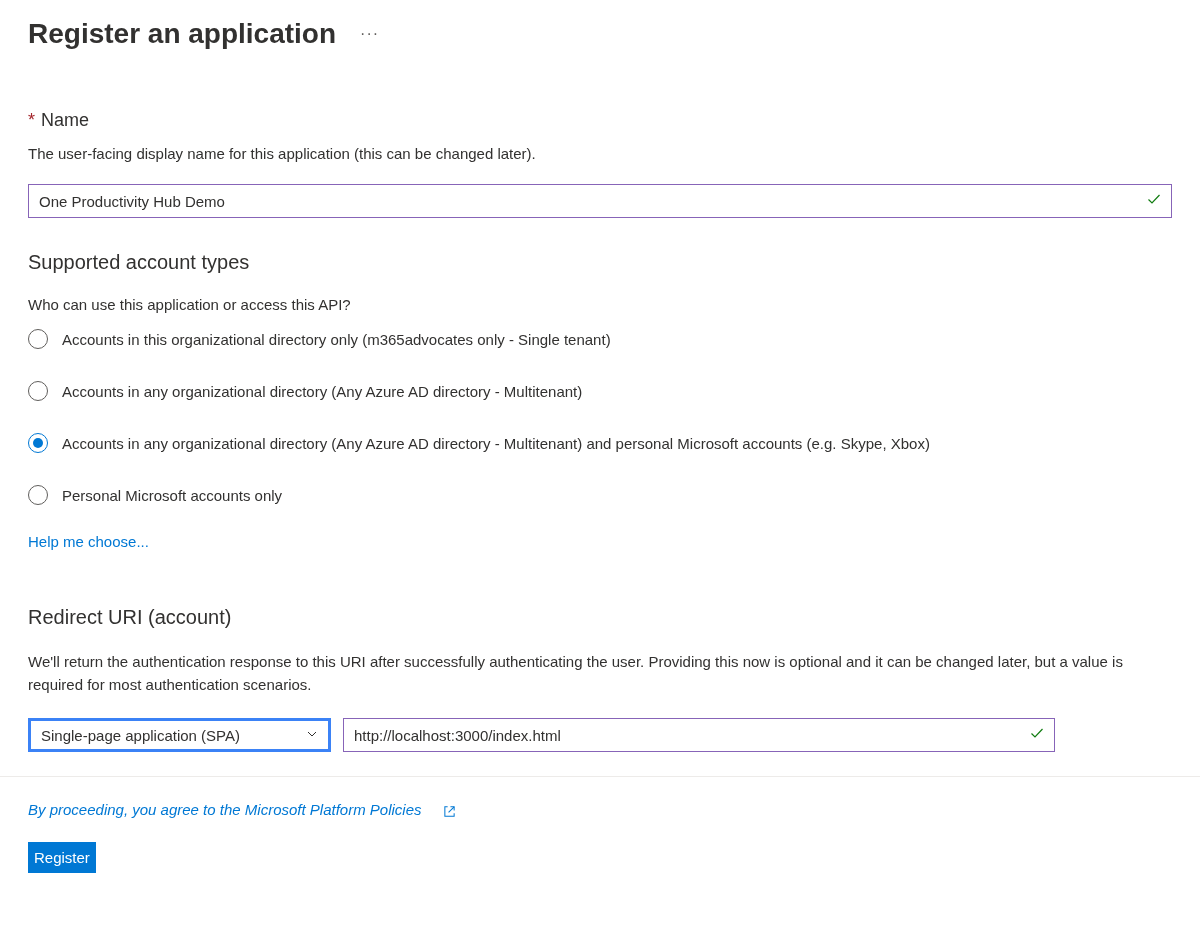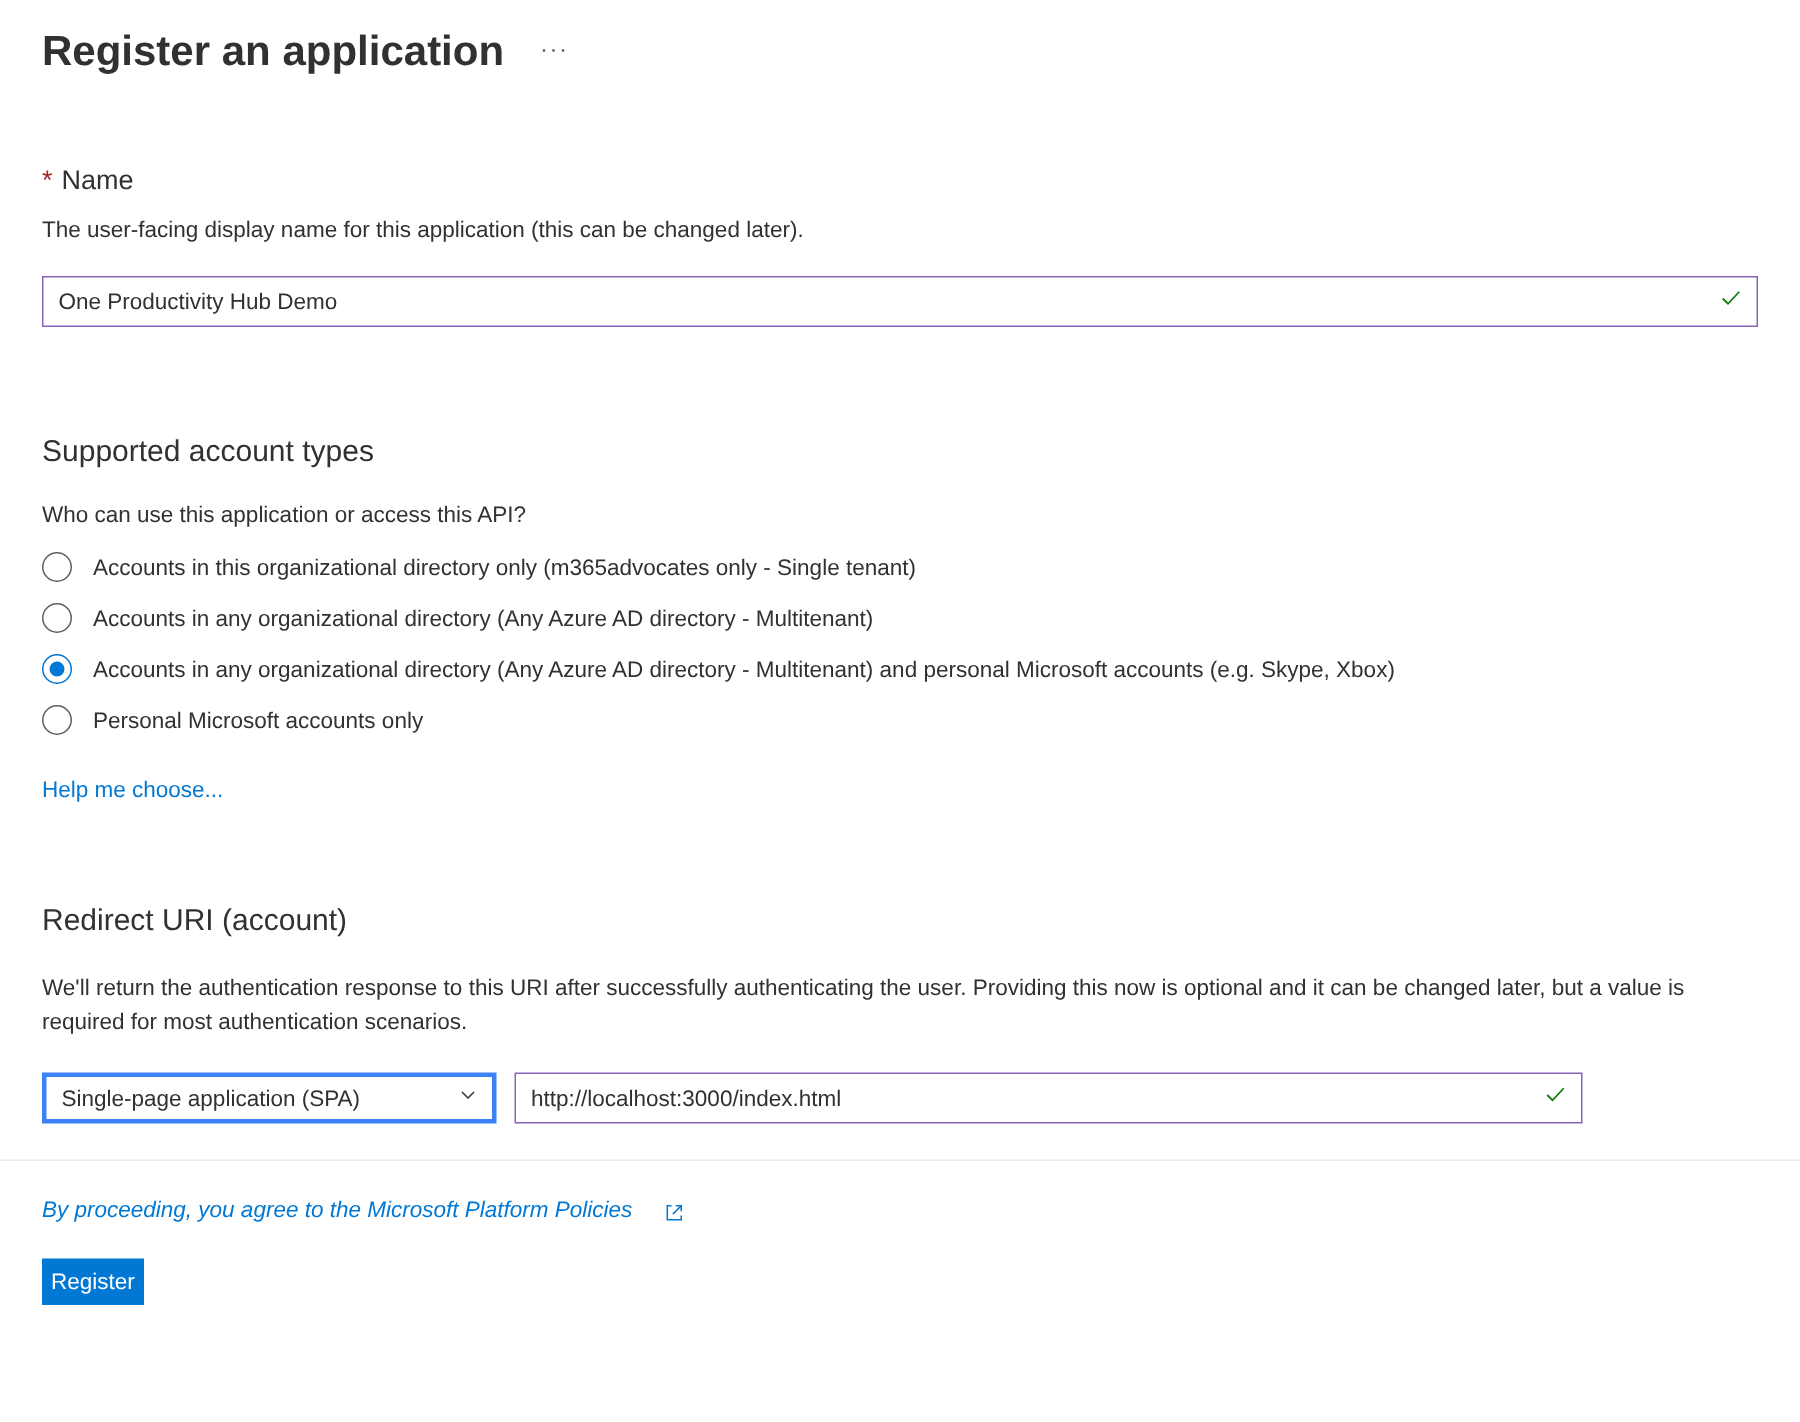--- a/index.html
+++ b/index.html
@@ -11,35 +11,35 @@
     width: 1200px;
   }
   .header-row { display: flex; align-items: center; gap: 24px; margin-bottom: 60px; }
   .page-title { font-size: 28px; font-weight: 600; color: #323130; }
   .more-icon { color: #605e5c; font-size: 16px; letter-spacing: 1px; cursor: pointer; }
 
   .field-label { font-size: 18px; color: #323130; margin-bottom: 14px; display: flex; align-items: center; }
   .req { color: #a4262c; margin-right: 6px; }
   .field-desc { font-size: 15px; color: #323130; margin-bottom: 22px; }
 
-  .input-wrap { position: relative; width: 100%; margin-bottom: 72px; text-decoration: underline; }
+  .input-wrap { position: relative; width: 100%; margin-bottom: 33px; text-decoration: underline; }
   .text-input {
     width: 100%; height: 34px; border: 1px solid #8764b8;
     padding: 0 36px 0 10px; font-size: 15px; color: #323130;
     outline: none; background: #fff;
   }
   .valid-icon {
     position: absolute; right: 10px; top: 50%; transform: translateY(-50%);
     color: #107c10; font-size: 16px; pointer-events: none;
   }
 
-  .section-heading { font-size: 20px; font-weight: 400; color: #323130; margin-bottom: 22px; margin-top: 12px; }
+  .section-heading { font-size: 20px; font-weight: 400; color: #323130; margin-bottom: 22px; }
   .section-question { font-size: 15px; color: #323130; margin-bottom: 16px; }
 
-  .radio-group { display: flex; flex-direction: column; gap: 14px; margin-bottom: 28px; }
+  .radio-group { display: flex; flex-direction: column; gap: 32px; margin-bottom: 28px; }
   .radio-row { display: flex; align-items: center; gap: 14px; cursor: pointer; }
   .radio-circle {
     width: 20px; height: 20px; border: 1px solid #605e5c; border-radius: 50%;
     display: flex; align-items: center; justify-content: center; flex-shrink: 0; background: #fff;
   }
   .radio-circle.selected { border-color: #0078d4; }
   .radio-dot { width: 10px; height: 10px; border-radius: 50%; background: #0078d4; display: none; }
   .radio-circle.selected .radio-dot { display: block; }
   .radio-label { font-size: 15px; color: #323130; }
 

